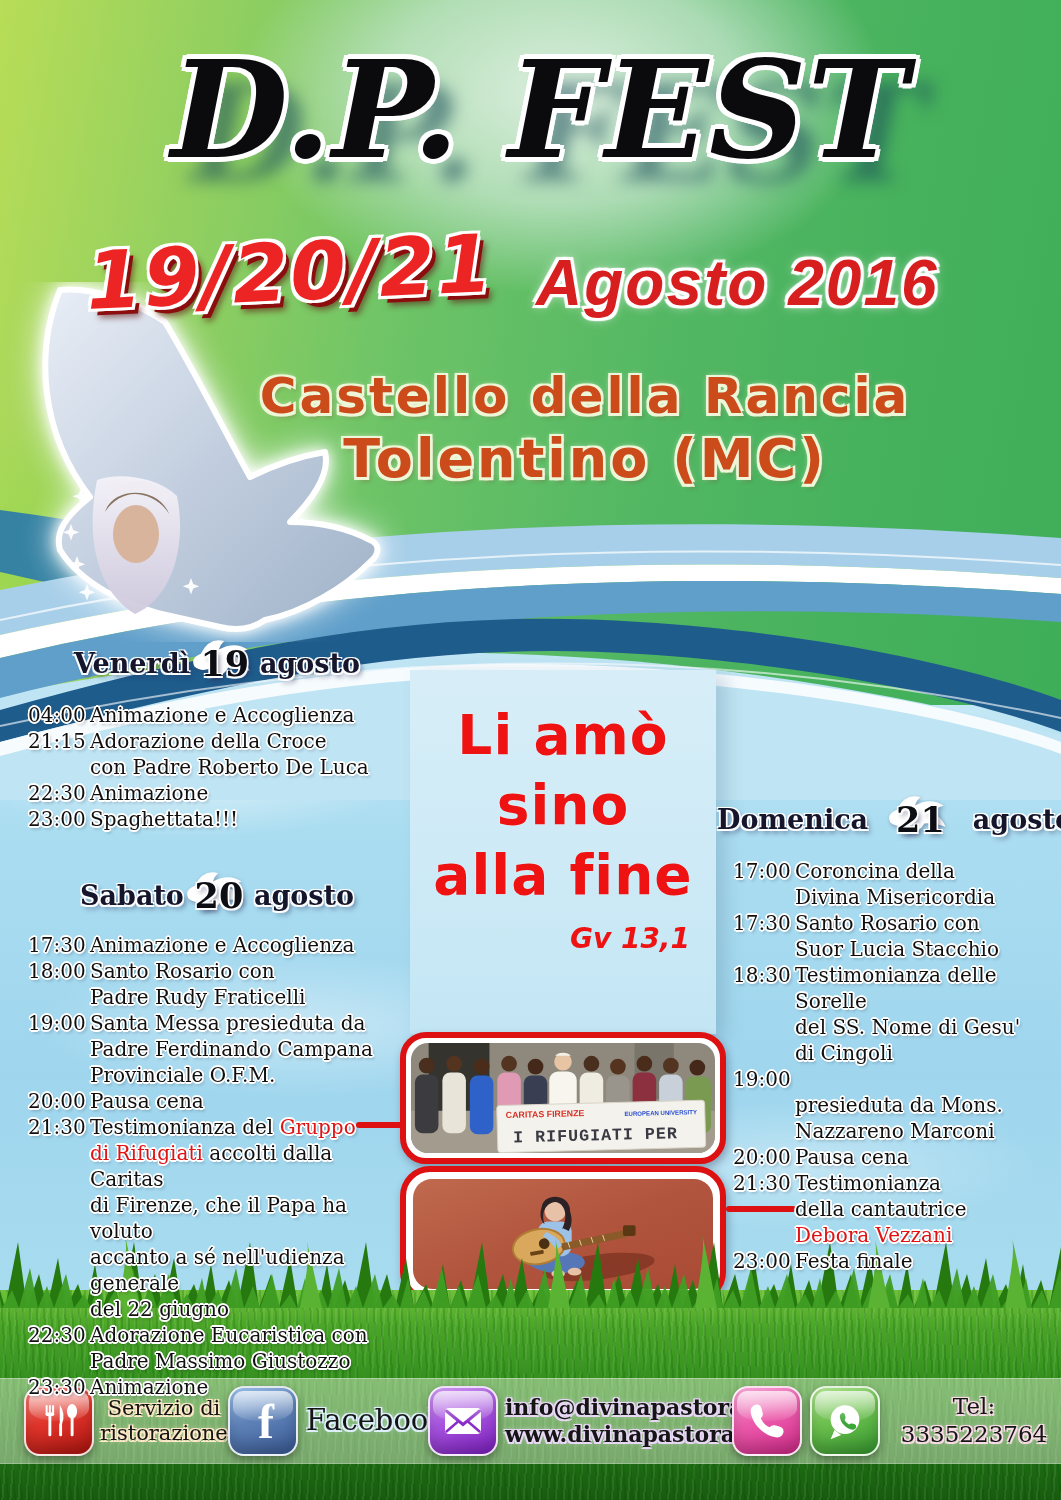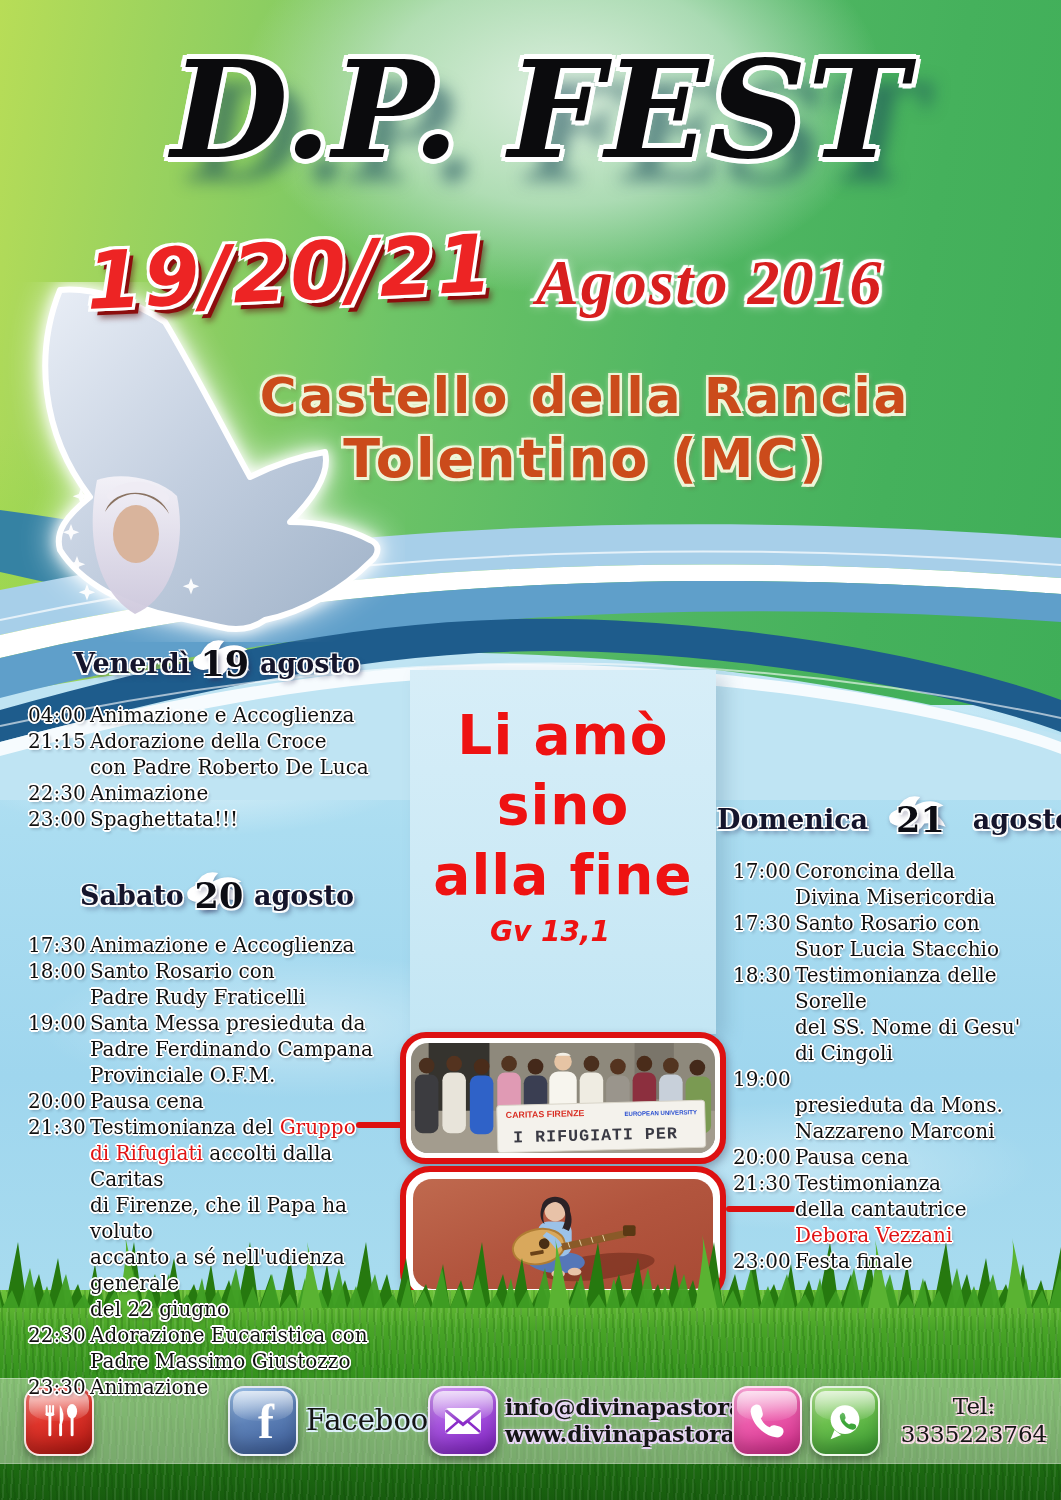--- a/index.html
+++ b/index.html
@@ -78,42 +78,42 @@
   .date-days {
     left: 86px; top: 226px; z-index: 30; transform: rotate(-2.5deg);
     font-family: "DejaVu Sans", sans-serif; font-weight: bold; font-style: italic;
     font-size: 80px; color: #ed2424; letter-spacing: 2px;
     text-shadow:
       -3px -3px 0 #fff, 3px -3px 0 #fff, -3px 3px 0 #fff, 3px 3px 0 #fff,
       6px 7px 0 #8c0d0d, 8px 10px 6px rgba(90,10,10,.55);
   }
   .date-month {
     left: 536px; top: 246px; z-index: 30;
-    font-family: Liberation Serif, serif; font-weight: bold; font-style: italic;
+    font-family: Liberation Sans, sans-serif; font-weight: bold; font-style: italic;
     font-size: 64px; color: #d81f1f; letter-spacing: 2px;
     text-shadow: 0 0 4px #fff, -3px -3px 1px #fff, 3px -3px 1px #fff, -3px 3px 1px #fff, 3px 3px 1px #fff, 0 0 12px rgba(255,255,255,.9);
   }
   .venue {
     left: 120px; top: 366px; width: 930px; text-align: center; z-index: 30;
     font-family: "DejaVu Sans", sans-serif; font-weight: bold; color: #cb4b1b;
   }
   .venue .v1 { font-size: 50px; line-height: 60px; letter-spacing: 3px; }
   .venue .v2 { font-size: 54px; line-height: 66px; letter-spacing: 3px; }
   .venue div {
     text-shadow:
       -2.5px -2.5px 0 #eef6d8, 2.5px -2.5px 0 #eef6d8, -2.5px 2.5px 0 #eef6d8, 2.5px 2.5px 0 #eef6d8,
       0 0 6px #f4fae2, 3px 4px 4px rgba(80,40,10,.35);
   }
 
   .quote {
     left: 410px; top: 700px; width: 306px; z-index: 30; text-align: center;
     font-family: "DejaVu Sans", sans-serif; font-weight: bold; color: #ee1212;
   }
   .quote .ql { font-size: 55px; line-height: 70px; letter-spacing: 1px; text-shadow: 0 0 2px rgba(255,255,255,.6); }
-  .quote .qref { margin-top: 5px; padding-right: 26px; text-align: center; font-size: 28px; font-style: italic; }
+  .quote .qref { margin-top: 12px; padding-right: 26px; text-align: right; font-size: 28px; font-style: italic; }
 
   
   .day-header {
     z-index: 30; display: flex; justify-content: center; align-items: center; gap: 10px;
     font-size: 27px; font-weight: bold; color: #15152c;
     text-shadow: -1.5px -1.5px 0 rgba(255,255,255,.95), 1.5px -1.5px 0 rgba(255,255,255,.95),
                  -1.5px 1.5px 0 rgba(255,255,255,.95), 1.5px 1.5px 0 rgba(255,255,255,.95),
                  3px 4px 5px rgba(40,40,85,.5);
   }
   .num-wrap { position: relative; width: 50px; height: 46px; display: flex; align-items: center; justify-content: center; }
@@ -513,20 +513,24 @@
         <rect x="16.8" y="7" width="2.6" height="13" rx="1.3"></rect>
         <rect x="21" y="7" width="2.6" height="13" rx="1.3"></rect>
       <rect x="12.4" y="17" width="11.4" height="4.4" rx="2.2"></rect>
         <rect x="16.2" y="20" width="3.8" height="28" rx="1.9"></rect>
       <path d="M31 7 Q39 18 34 32 L31 32 Z"></path>
         <rect x="30.2" y="31" width="3.8" height="17" rx="1.9"></rect>
       <ellipse cx="47" cy="15.5" rx="6.6" ry="9.6"></ellipse>
         <rect x="45.2" y="23" width="3.8" height="25" rx="1.9"></rect>
     </svg>
   </div>
+  <div class="abs flabel ol-warm" id="label-restaurant">
+    <div>Servizio di</div>
+    <div>ristorazione</div>
+  </div>
 
   <div class="abs ficon" id="icon-facebook">
     <svg width="46" height="50" viewBox="0 0 48 52">
       <text x="27" y="44" text-anchor="middle" font-family="Liberation Serif, serif" font-weight="bold" font-size="50" fill="#fff">f</text>
     </svg>
   </div>
   <div class="abs flabel ol-blue" id="label-facebook">Facebook</div>
 
   <div class="abs ficon" id="icon-mail">
     <svg width="48" height="46" viewBox="0 0 48 46">

